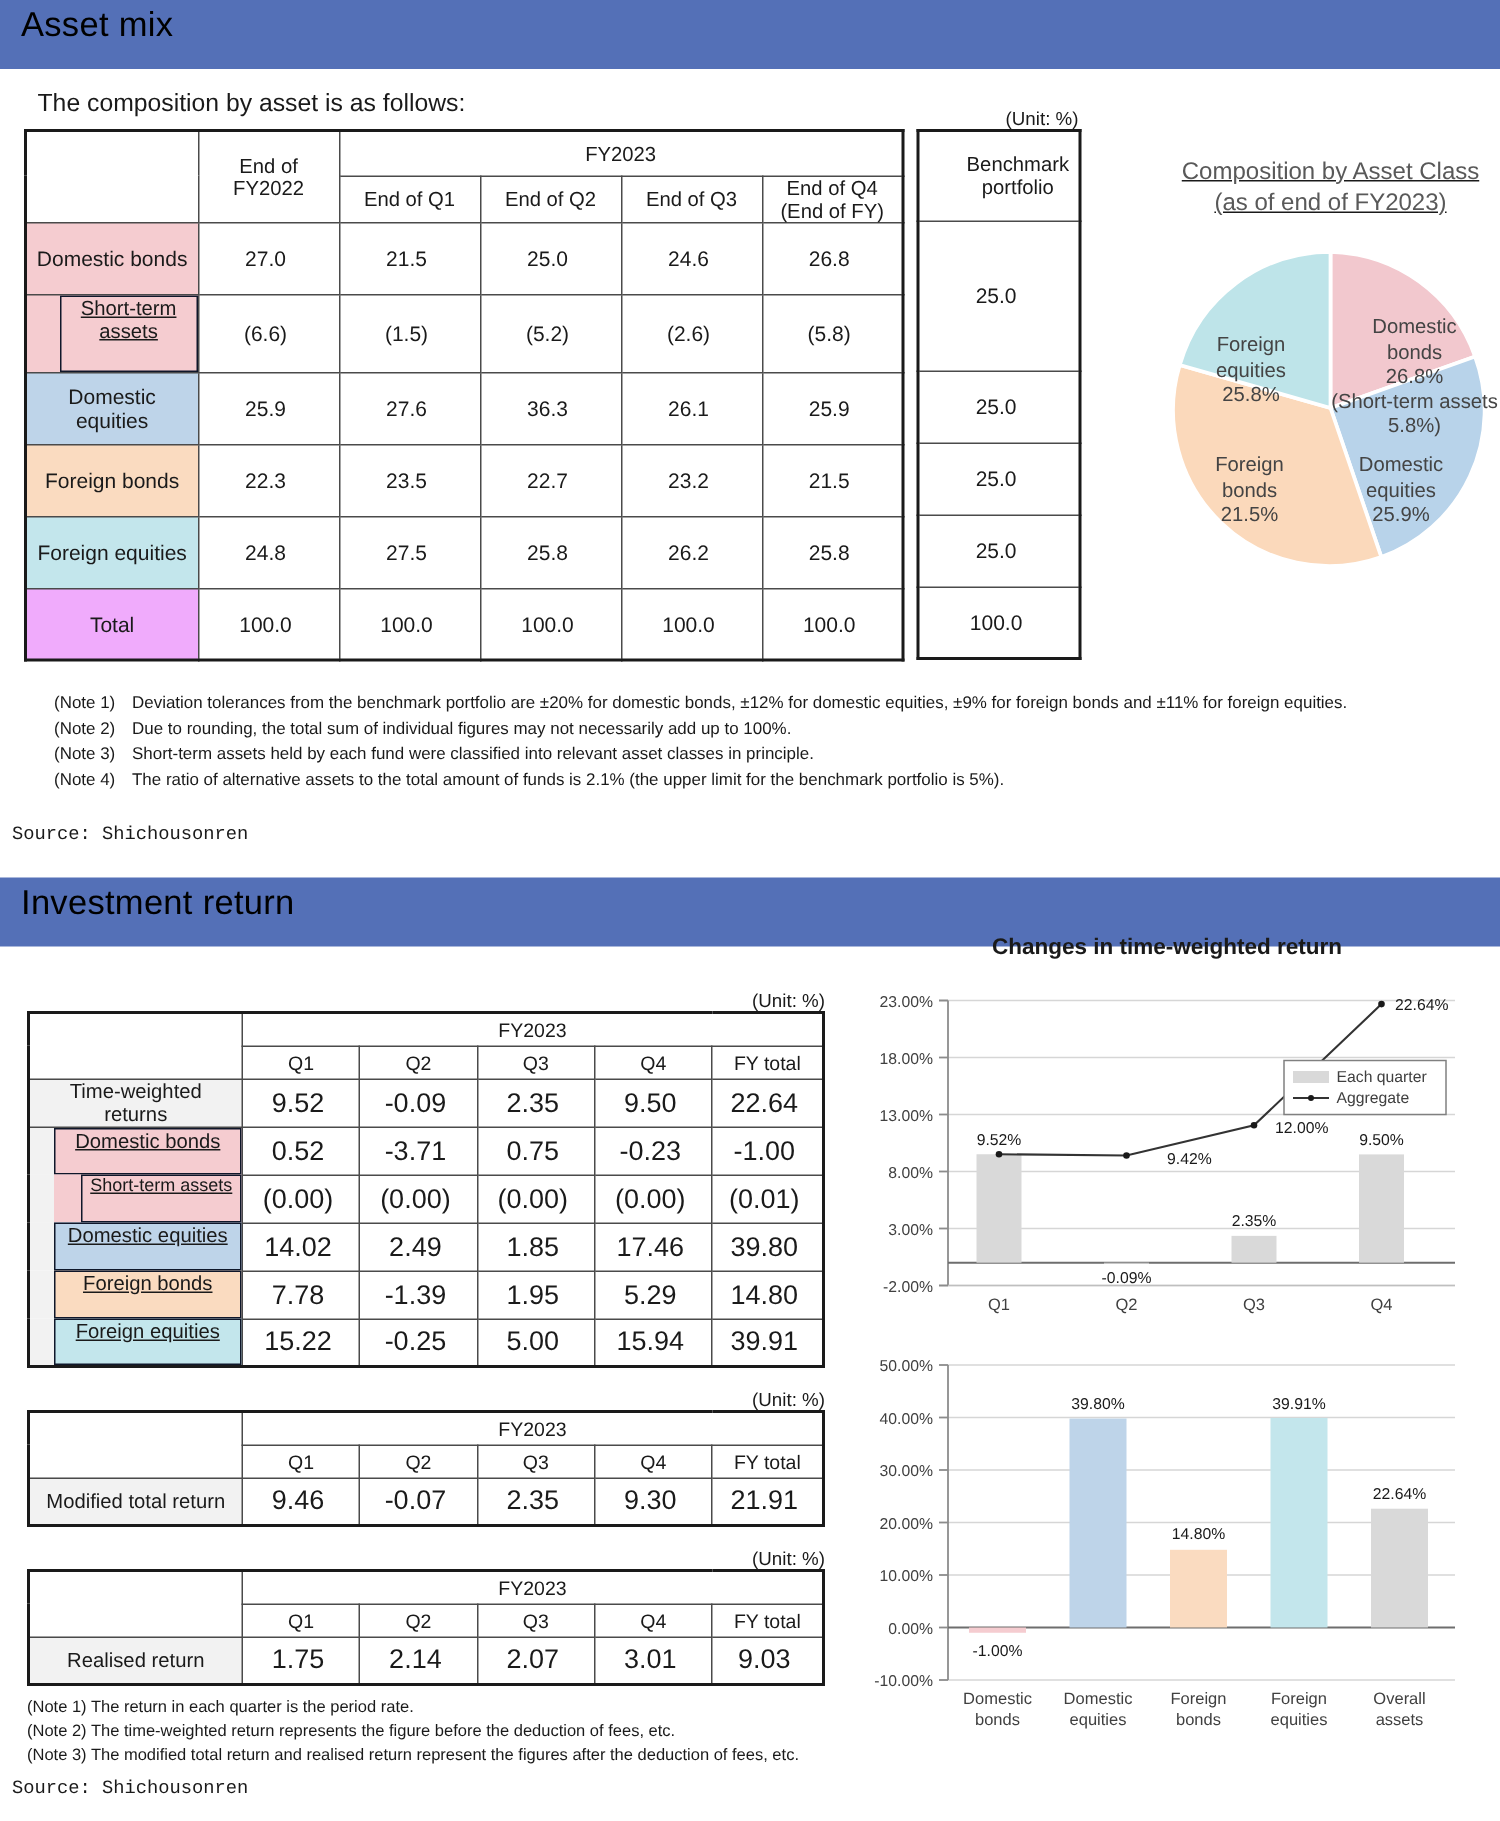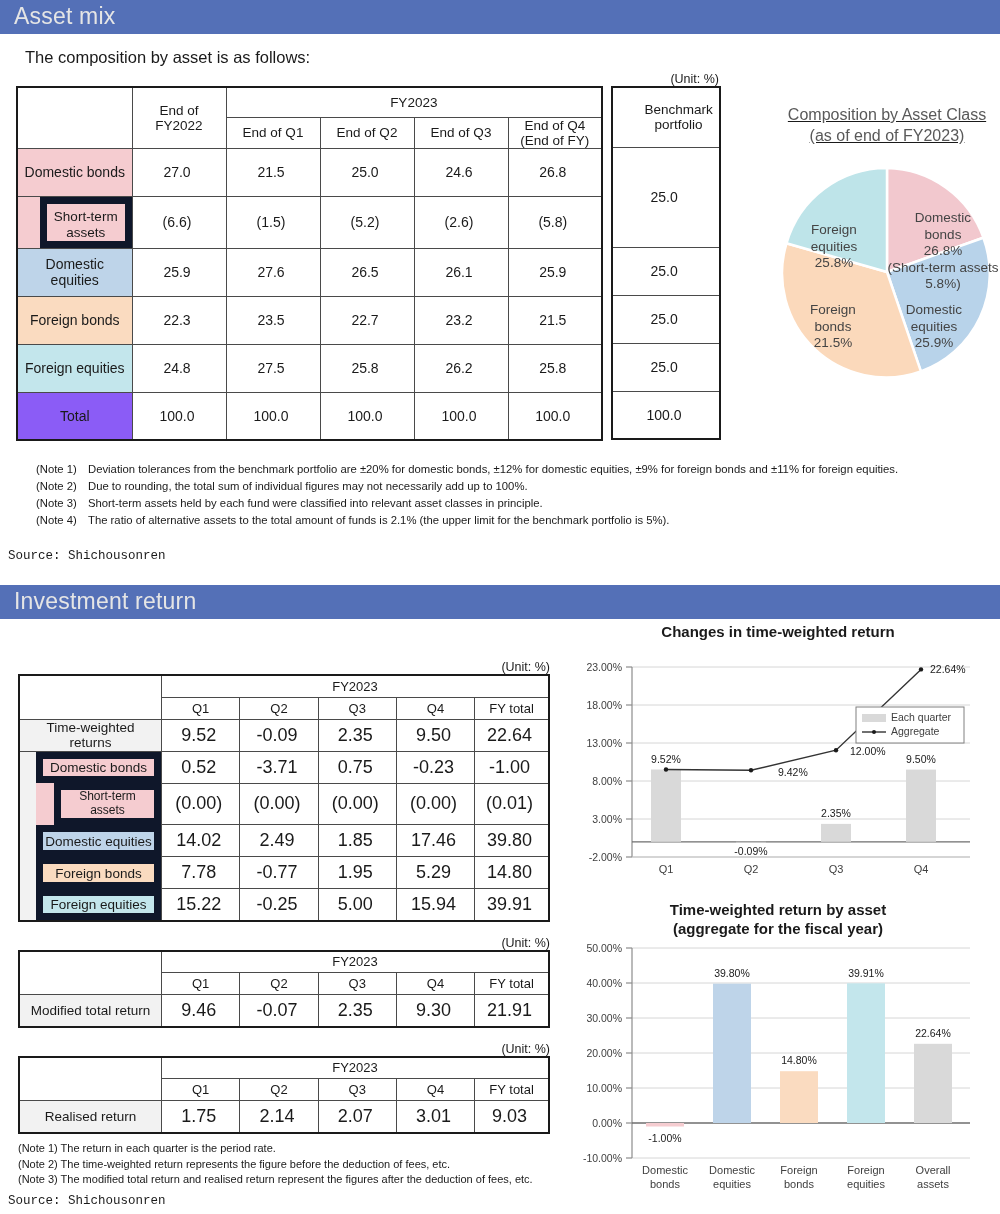--- a/index.html
+++ b/index.html
@@ -7,24 +7,24 @@
   body {
     width:1000px; height:1214px;
     background:#ffffff;
     font-family:"Liberation Sans", sans-serif;
     color:#1a1a1a;
     position:relative;
     overflow:hidden;
   }
   .section-bar {
     background:#5470b7;
-    color:#e5e5e5;
+    color:#000000;
     font-size:23px;
     font-weight:400;
-    padding:4px 0 6px 14px;
+    padding:4px 0 18px 14px;
     letter-spacing:0.2px;
     line-height:1.05;
   }
   .lead {
     font-size:16.5px;
     margin:14px 0 0 25px;
   }
   .unit {
     font-size:12.5px;
     text-align:right;
@@ -53,29 +53,29 @@
   #tbl-benchmark { width:110px; border:2px solid #1a1a1a; margin-left:8px; }
   #tbl-assetmix .hdr { font-size:13.5px; height:30px; }
   #tbl-assetmix tr.datarow td { height:48px; }
   #tbl-assetmix tr.datarow.tall td { height:52px; }
 
   .lbl { font-size:13.5px; text-align:center; padding:2px 4px !important; }
   .c-dbond   { background:#f5ccd0; }
   .c-deq     { background:#bed4e9; }
   .c-fbond   { background:#fadbc0; }
   .c-feq     { background:#c3e6ec; }
-  .c-total   { background:#8b5cf6; }
+  .c-total   { background:#f0abfc; }
   .c-plain   { background:#f2f2f2; }
 
   
   .indentcell { padding:0 !important; border:none !important; }
   .indentbox { display:flex; height:100%; }
   .indent-pad { width:22px; flex:none; }
-  .indent-lbl { flex:1; display:flex; align-items:flex-end; justify-content:center;
-                border:7px solid #0f172a; font-size:13.5px; line-height:1.15; }
+  .indent-lbl { flex:1; display:flex; align-items:flex-start; justify-content:center;
+                border:1px solid #0f172a; font-size:13.5px; line-height:1.15;text-decoration:underline; }
 
   
   #pie-panel { position:absolute; left:753px; top:104px; width:268px; text-align:center;text-decoration:underline; }
   #pie-title { font-size:16px; color:#595959; line-height:1.32; }
   #pie-holder { position:relative; width:220px; height:220px; margin:16px auto 0; }
   #pie-holder svg { display:block; }
   .pielbl { position:absolute; font-size:13.5px; color:#444; line-height:1.22; text-align:center; }
 
   
   .notes { font-size:11.3px; line-height:1.5; color:#1a1a1a; }
@@ -164,21 +164,21 @@
         <td class="num">(2.6)</td>
         <td class="num">(5.8)</td>
       </tr>
       <tr class="datarow">
         <td class="lbl c-deq">
           <div>Domestic</div>
           <div>equities</div>
         </td>
         <td class="num">25.9</td>
         <td class="num">27.6</td>
-        <td class="num">26.5</td>
+        <td class="num">36.3</td>
         <td class="num">26.1</td>
         <td class="num">25.9</td>
       </tr>
       <tr class="datarow">
         <td class="lbl c-fbond">Foreign bonds</td>
         <td class="num">22.3</td>
         <td class="num">23.5</td>
         <td class="num">22.7</td>
         <td class="num">23.2</td>
         <td class="num">21.5</td>
@@ -367,21 +367,21 @@
       <td class="num">39.80</td>
     </tr>
     <tr>
       <td class="indentcell" style="background:#f2f2f2;">
         <div class="indentbox">
           <div class="indent-pad" style="width:16px;"></div>
           <div class="indent-lbl c-fbond">Foreign bonds</div>
         </div>
       </td>
       <td class="num">7.78</td>
-      <td class="num">-0.77</td>
+      <td class="num">-1.39</td>
       <td class="num">1.95</td>
       <td class="num">5.29</td>
       <td class="num">14.80</td>
     </tr>
     <tr>
       <td class="indentcell" style="background:#f2f2f2;">
         <div class="indentbox">
           <div class="indent-pad" style="width:16px;"></div>
           <div class="indent-lbl c-feq">Foreign equities</div>
         </div>
@@ -533,24 +533,20 @@
       <rect x="302" y="69" width="24" height="8" fill="#d9d9d9"></rect>
       <text class="axlabel" x="331" y="76">Each quarter</text>
       <line x1="302" y1="87" x2="326" y2="87" stroke="#333333" stroke-width="1.4"></line>
       <circle cx="314" cy="87" r="2" fill="#1a1a1a"></circle>
       <text class="axlabel" x="331" y="90">Aggregate</text>
     </g>
   </svg>
 </div>
 
 <div id="chart2">
-  <div class="chart-title">
-    <div>Time-weighted return by asset</div>
-    <div>(aggregate for the fiscal year)</div>
-  </div>
   <svg width="436" height="258" viewBox="0 0 436 258" style="margin-top:2px;">
 
     <g>
       <line x1="72" y1="8" x2="410" y2="8" stroke="#d6d6d6" stroke-width="1"></line>
       <line x1="72" y1="43" x2="410" y2="43" stroke="#d6d6d6" stroke-width="1"></line>
       <line x1="72" y1="78" x2="410" y2="78" stroke="#d6d6d6" stroke-width="1"></line>
       <line x1="72" y1="113" x2="410" y2="113" stroke="#d6d6d6" stroke-width="1"></line>
       <line x1="72" y1="148" x2="410" y2="148" stroke="#d6d6d6" stroke-width="1"></line>
       <line x1="72" y1="218" x2="410" y2="218" stroke="#d6d6d6" stroke-width="1"></line>
     </g>

